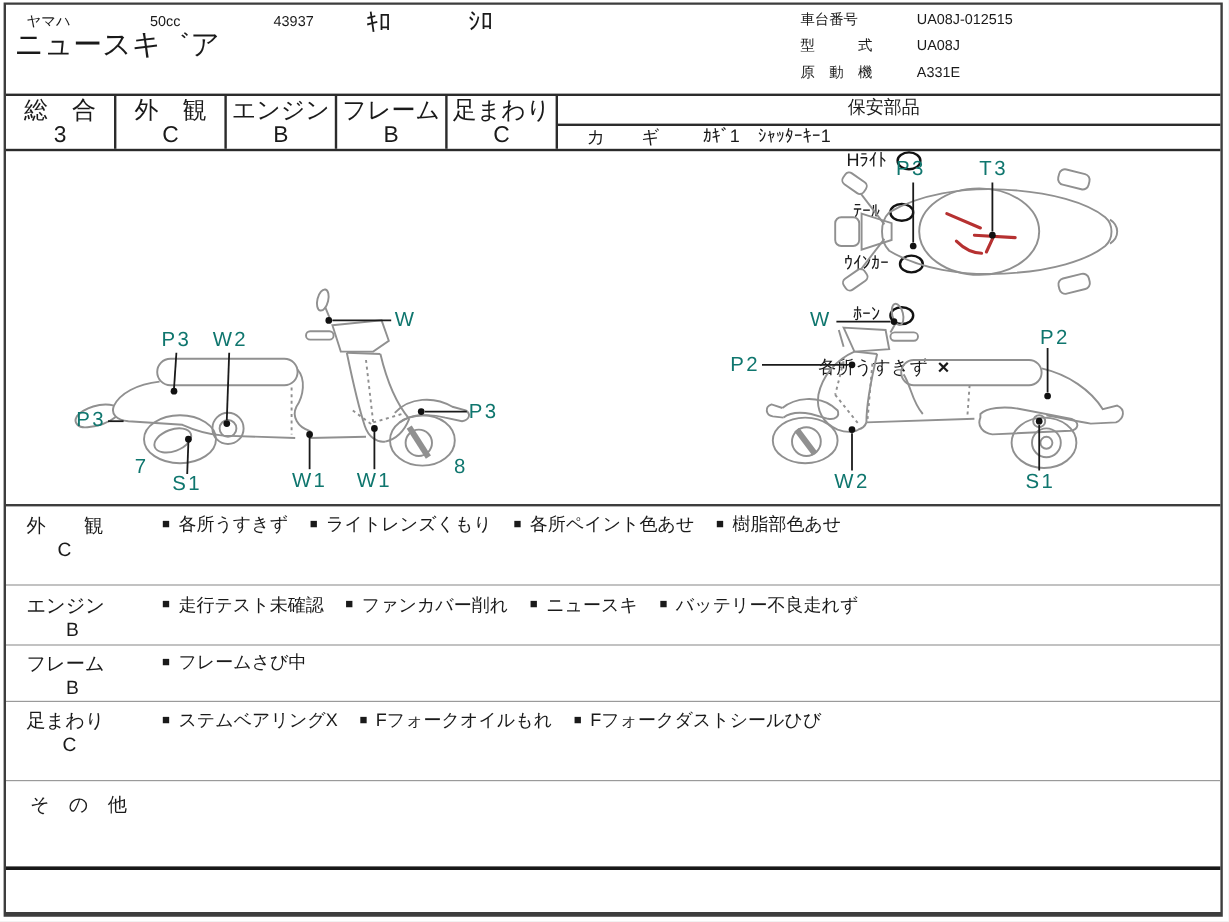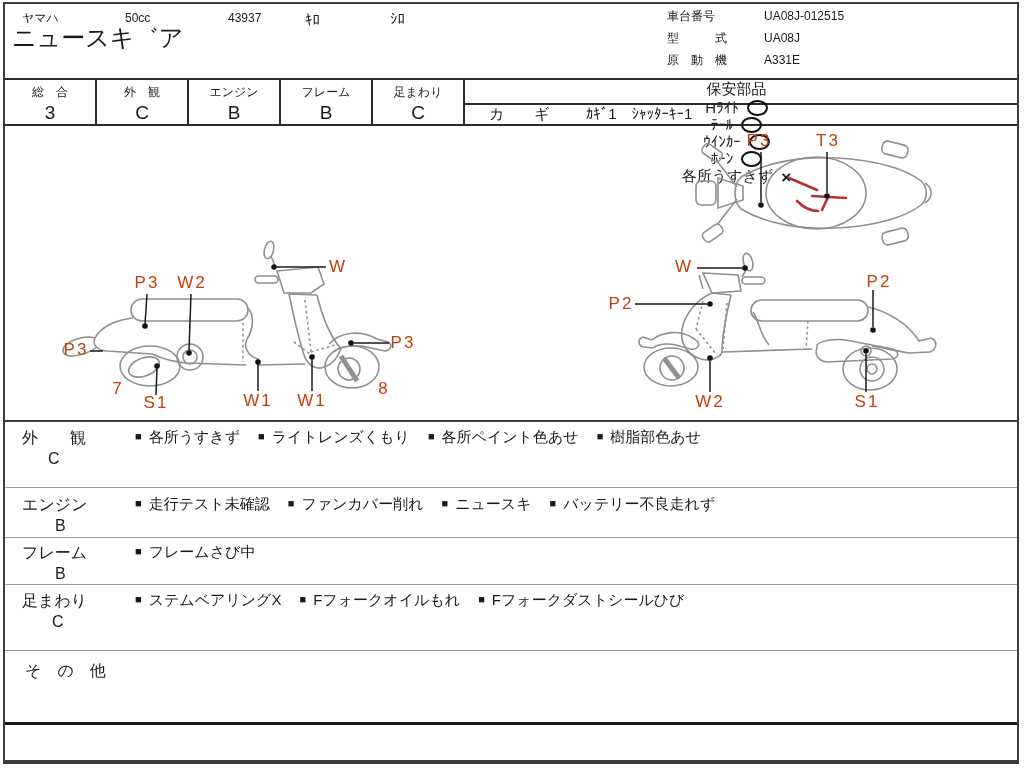--- a/index.html
+++ b/index.html
@@ -1,49 +1,49 @@
 <!DOCTYPE html>
 <html><head>
 <meta charset="utf-8">
 <style>
   html,body{margin:0;padding:0;background:#e8e8e8;}
   .sheet{position:relative;width:1024px;height:768px;background:#fff;overflow:hidden;
          font-family:"Liberation Sans","DejaVu Sans",sans-serif;color:#1a1a1a;}
   .frame{position:absolute;left:3px;top:2px;width:1012px;height:756px;
          border:2px solid #3d3d3d;border-bottom-width:4px;pointer-events:none;}
   .t{position:absolute;white-space:pre;font-size:12px;line-height:20px;}
-  .t.small{font-size:15px;}
+  .t.small{font-size:21px;}
   .t.big{font-size:24px;}
 
   
   .grade-row{position:absolute;left:5px;top:78px;width:1012px;height:48px;display:flex;
              box-sizing:border-box;border-top:2px solid #2b2b2b;border-bottom:2px solid #2b2b2b;}
   .grade-cell{width:92px;box-sizing:border-box;border-right:2px solid #2b2b2b;
               display:flex;flex-direction:column;align-items:center;padding-top:2px;}
-  .grade-cell .lbl{font-size:12px;line-height:20px;white-space:pre;}
+  .grade-cell .lbl{font-size:20px;line-height:20px;white-space:pre;}
   .grade-cell .val{font-size:19px;line-height:22px;}
   .safety-box{flex:1;display:flex;flex-direction:column;min-width:0;}
   .safety-row1{height:25px;box-sizing:border-box;border-bottom:2px solid #2b2b2b;
                display:flex;align-items:center;justify-content:space-between;
                padding:0 16px 0 7px;font-size:15px;white-space:pre;flex-direction:column;}
-  .s-item{display:flex;align-items:flex-end;gap:8px;}
+  .s-item{display:flex;align-items:center;gap:8px;margin-top:26px;}
   .ok-circle{display:inline-block;width:17px;height:12px;border:2px solid #111;border-radius:50%;}
   .ng-cross{font-size:17px;font-weight:bold;line-height:1;}
   .safety-row2{flex:1;display:flex;align-items:flex-start;font-size:15px;padding-left:24px;white-space:pre;}
   .key-value{margin-left:36px;}
 
   
   .hline{position:absolute;left:5px;width:1012px;height:1px;background:#9a9a9a;}
   .hline.dark{height:2px;background:#3d3d3d;}
   .hline.black{height:3px;background:#181818;}
 
   
   .diagram-svg{position:absolute;left:0;top:126px;}
   .marker{position:absolute;transform:translate(-50%,-50%);font-size:17px;
-          letter-spacing:2px;white-space:nowrap;color:#c2410c;}
+          letter-spacing:2px;white-space:nowrap;color:#0f766e;}
 
   
   .crow-label{position:absolute;font-size:16px;white-space:pre;}
   .crow-grade{position:absolute;font-size:16px;}
   .items{position:absolute;display:flex;gap:18px;font-size:15px;white-space:nowrap;}
   .defect .sq{font-size:11px;margin-right:7px;vertical-align:2px;}
 </style>
 </head>
 <body>
 

